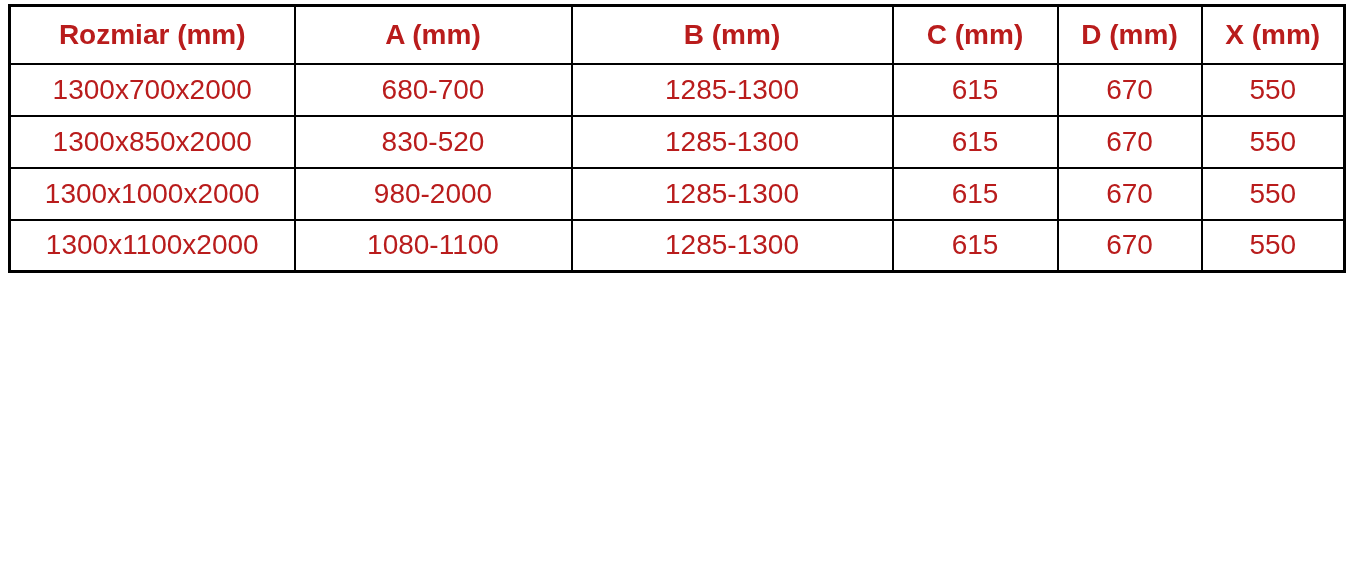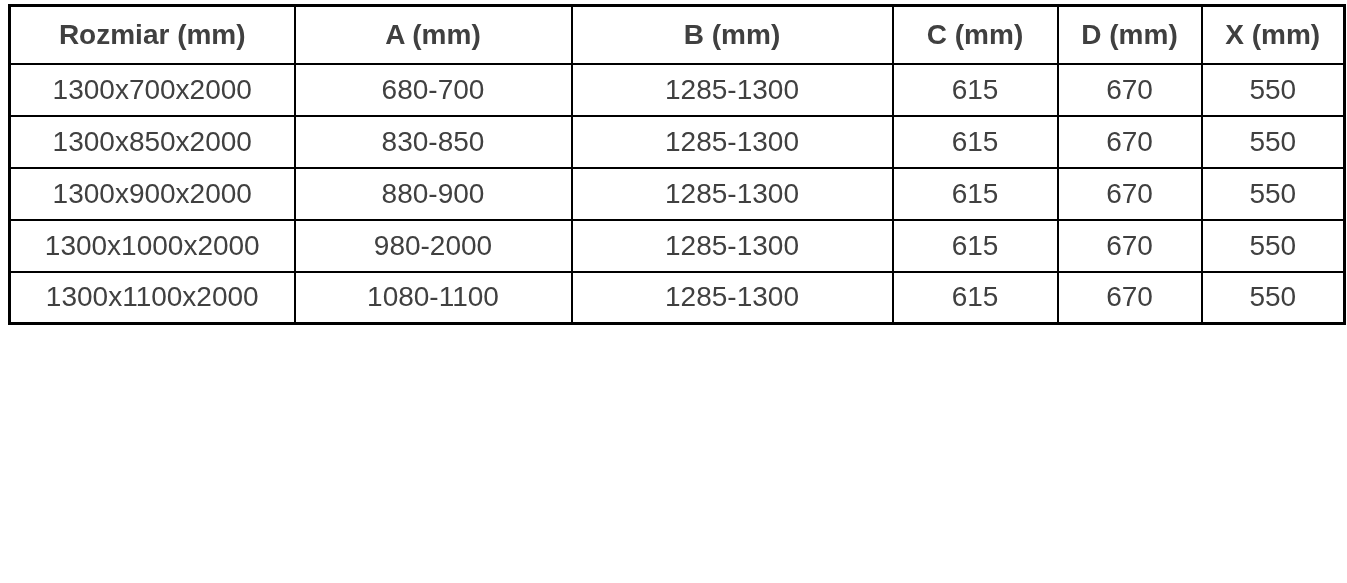--- a/index.html
+++ b/index.html
@@ -20,21 +20,21 @@
     table-layout: fixed;
     background: #ffffff;
     border: 3px solid #000000;
   }
   table.spec-table th,
   table.spec-table td {
     border: 2px solid #000000;
     text-align: center;
     vertical-align: middle;
     font-family: "Liberation Sans", sans-serif;
-    color: #404040;
+    color: #b91c1c;
     white-space: nowrap;
     overflow: hidden;
     padding: 0;
   }
   table.spec-table thead tr {
     height: 58px;
   }
   table.spec-table tbody tr {
     height: 52px;
   }
@@ -74,29 +74,21 @@
         <tr>
           <td>1300x700x2000</td>
           <td>680-700</td>
           <td>1285-1300</td>
           <td>615</td>
           <td>670</td>
           <td>550</td>
         </tr>
         <tr>
           <td>1300x850x2000</td>
-          <td>830-850</td>
-          <td>1285-1300</td>
-          <td>615</td>
-          <td>670</td>
-          <td>550</td>
-        </tr>
-        <tr>
-          <td>1300x900x2000</td>
-          <td>880-900</td>
+          <td>830-520</td>
           <td>1285-1300</td>
           <td>615</td>
           <td>670</td>
           <td>550</td>
         </tr>
         <tr>
           <td>1300x1000x2000</td>
           <td>980-2000</td>
           <td>1285-1300</td>
           <td>615</td>

